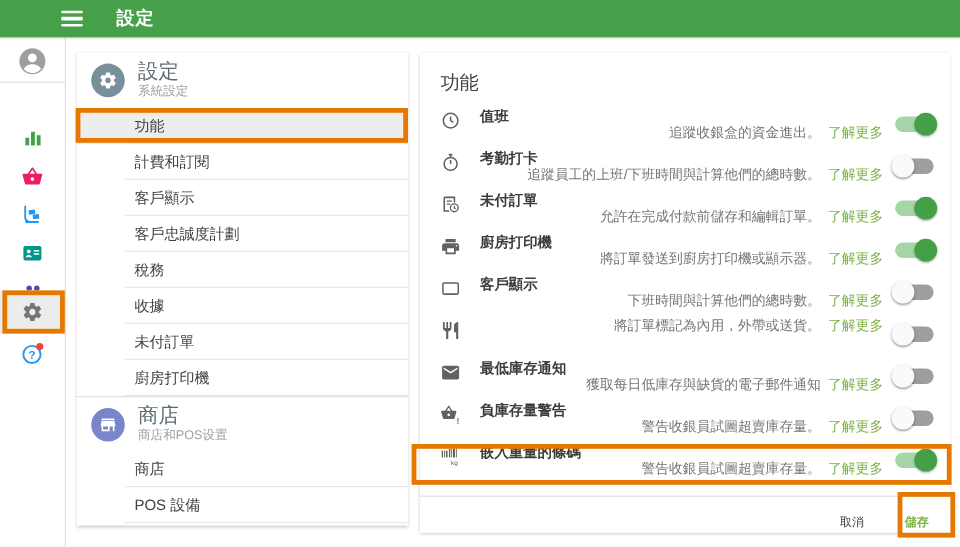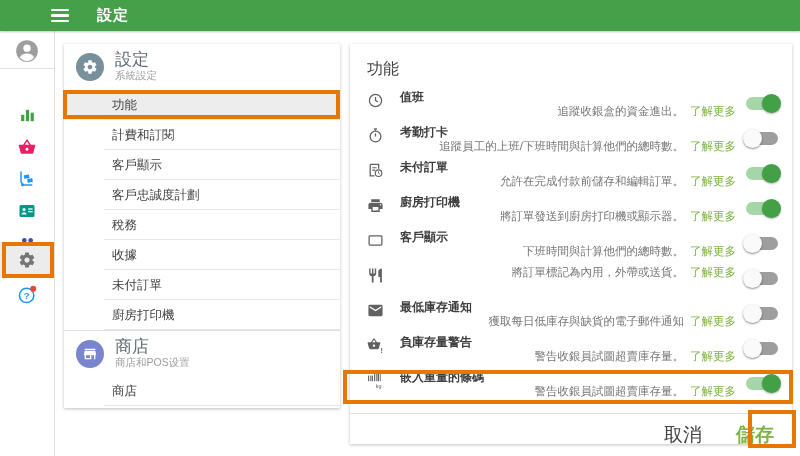--- a/index.html
+++ b/index.html
@@ -48,21 +48,21 @@
   .ftd { font-size:11.5px; color:#757575; line-height:14px; white-space:nowrap;text-align:right; }
   .lm { color:var(--link-green,#7CB342); cursor:pointer; margin-left:6px; text-decoration:none; }
   .toggle { position:relative; width:32px; height:13px; border-radius:7px; background:#9e9e9e; flex:none;
             margin:7px 6px 0 10px; cursor:pointer; }
   .toggle .knob { position:absolute; left:-3px; top:-3px; width:19px; height:19px; border-radius:50%;
                   background:#fafafa; box-shadow:0 1px 2px rgba(0,0,0,.45); }
   .toggle.on { background:#A5D6A7; }
   .toggle.on .knob { left:auto; right:-3px; background:var(--accent-green,#43A047); box-shadow:0 1px 2px rgba(0,0,0,.3); }
   .feat-footer { margin-top:10px; border-top:1px solid #e0e0e0; height:42px; display:flex; align-items:center;
                  justify-content:flex-end; gap:30px; padding-right:16px; }
-  .btn { background:none; border:none; font-family:Liberation Mono, monospace; font-size:19px; cursor:pointer; padding:4px 2px; }
+  .btn { background:none; border:none; font-family:Liberation Mono, monospace; font-size:10px; cursor:pointer; padding:4px 2px; }
   .btn-cancel { color:#424242; }
   .btn-save { color:var(--link-green,#7CB342); font-weight:bold; }
 
   
   .ann { position:absolute; border:4px solid var(--ann-orange,#E67700); z-index:40; pointer-events:none; }
   .ann-gear { left:2px;  top:242px; width:52px;  height:36px; }
   .ann-menu { left:63px; top:90px;  width:277px; height:29px; }
   .ann-row  { left:343px;top:370px; width:450px; height:34px; }
   .ann-save { left:748px;top:410px; width:48px;  height:38px; }
 </style>
@@ -162,20 +162,21 @@
         <svg width="16" height="16" viewBox="0 0 24 24" fill="#fff">
             <path d="M20 4H4v2h16V4zm1 10v-2l-1-5H4l-1 5v2h1v6h10v-6h4v6h2v-6h1zm-9 4H6v-4h6v4z"></path>
           </svg>
       </span>
       <div>
         <div class="csh-title">商店</div>
         <div class="csh-sub">商店和POS设置</div>
       </div>
     </div>
     <div class="menu-item">商店</div>
+    <div class="menu-item">POS 設備</div>
   </div>
 
   <div class="features-card">
     <div class="fc-title">功能</div>
 
     <div class="feat-row">
       <span class="fi">
         <svg viewBox="0 0 24 24">
             <circle cx="12" cy="12" r="8.6" fill="none" stroke="currentColor" stroke-width="1.8"></circle>
             <path d="M12 7.2V12l3.4 2" fill="none" stroke="currentColor" stroke-width="1.8"></path>

